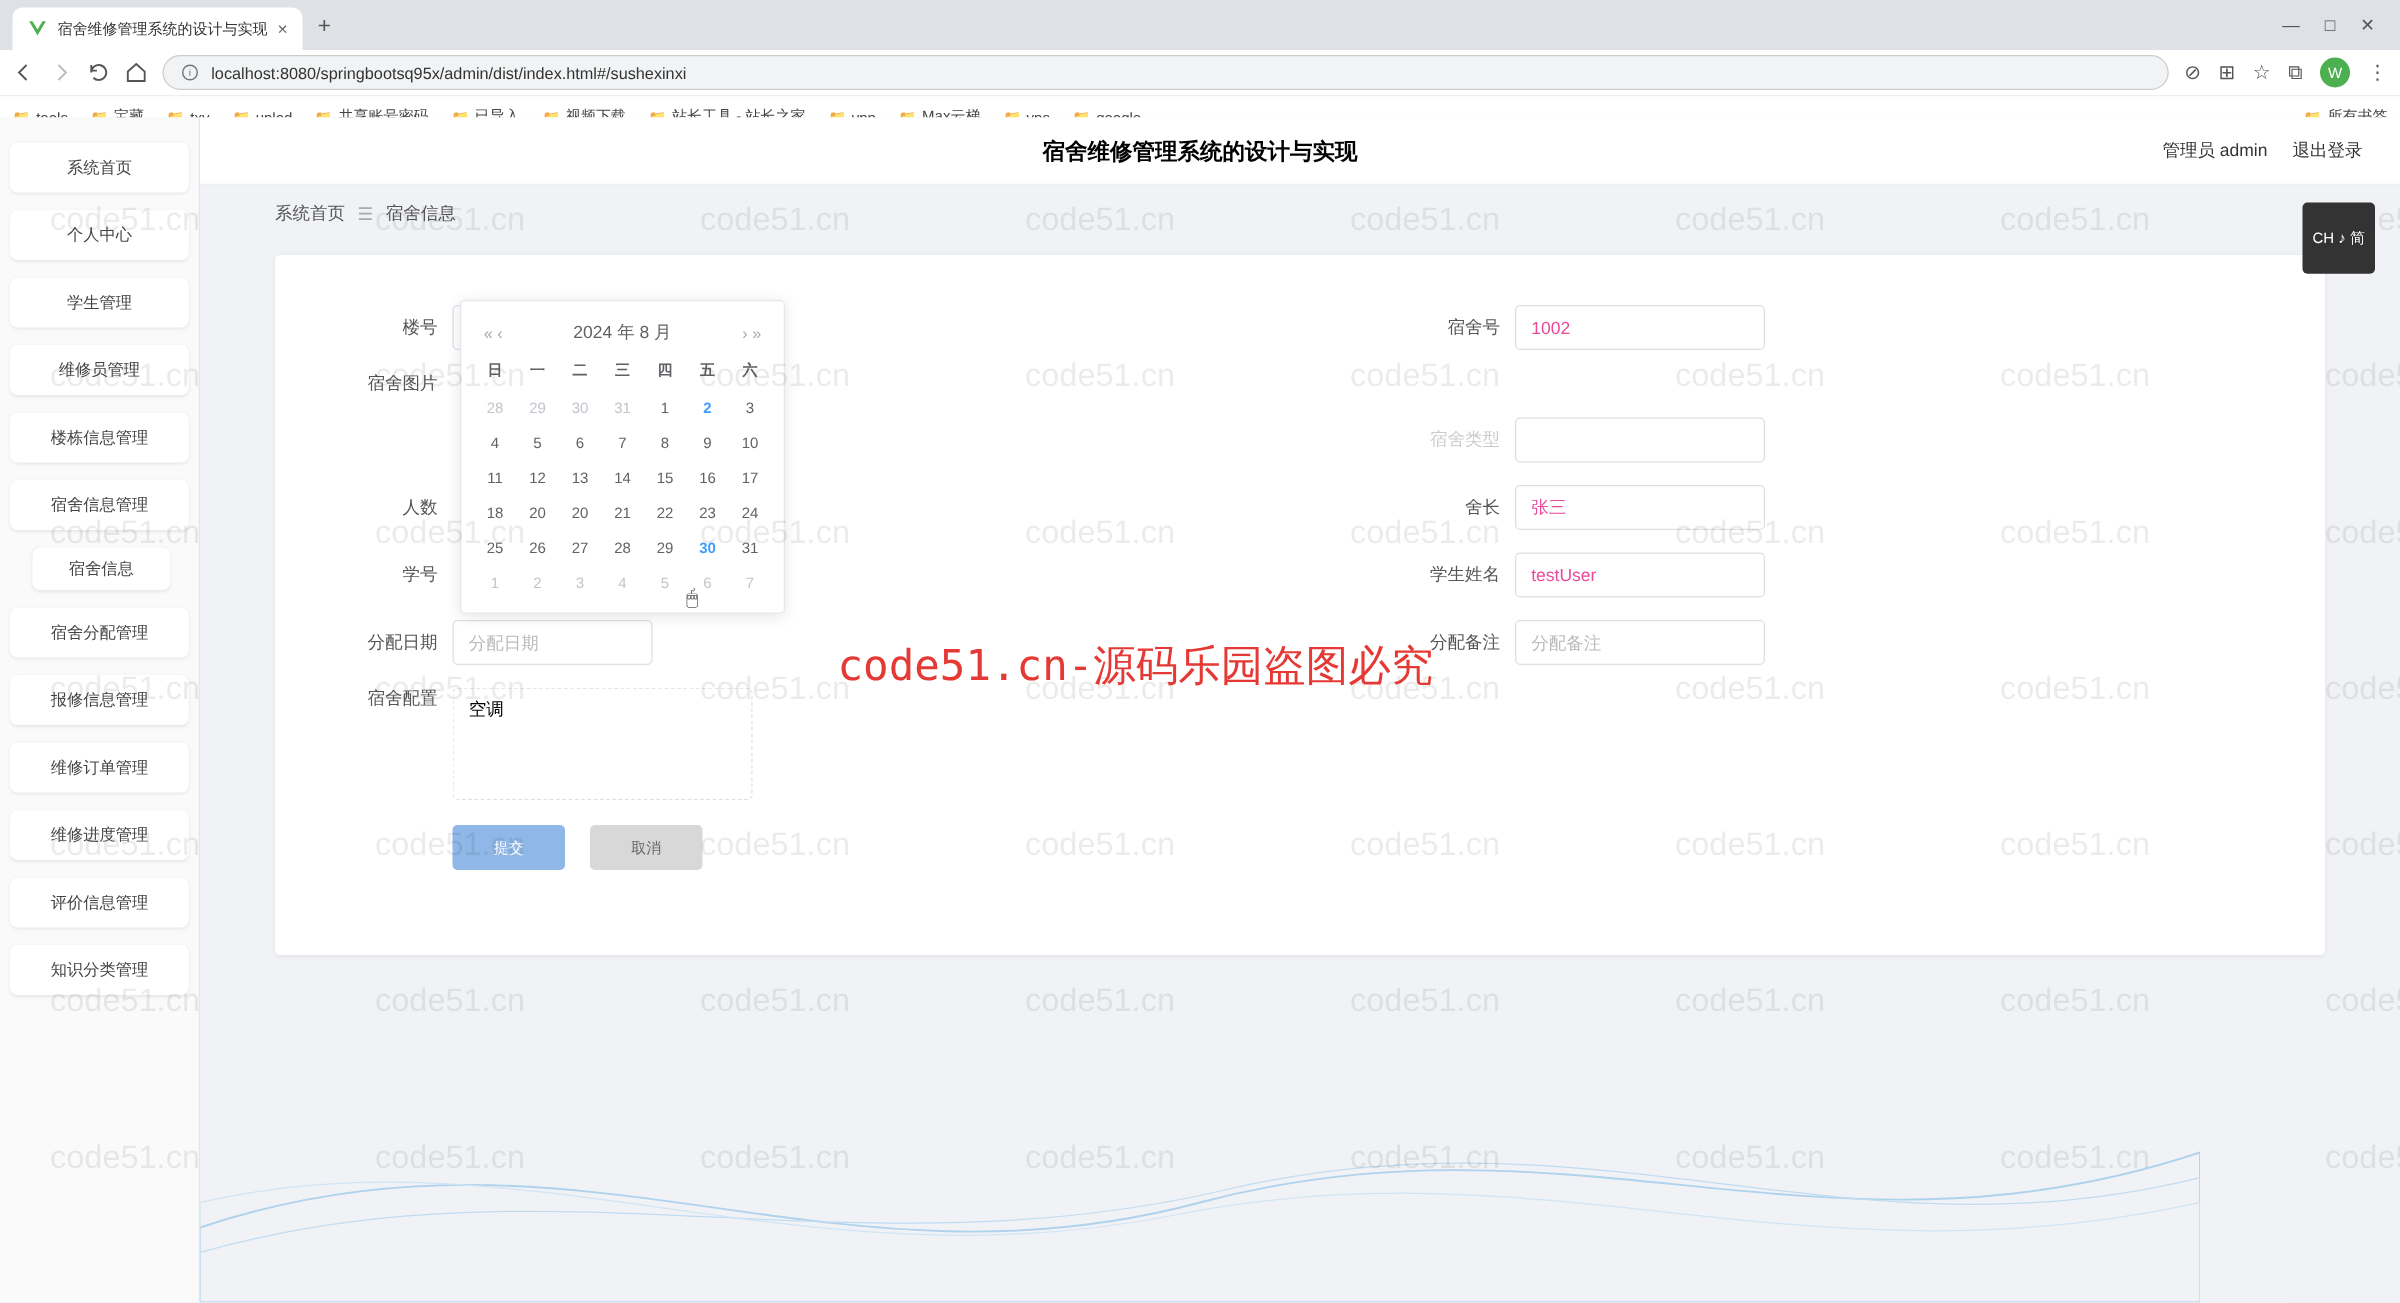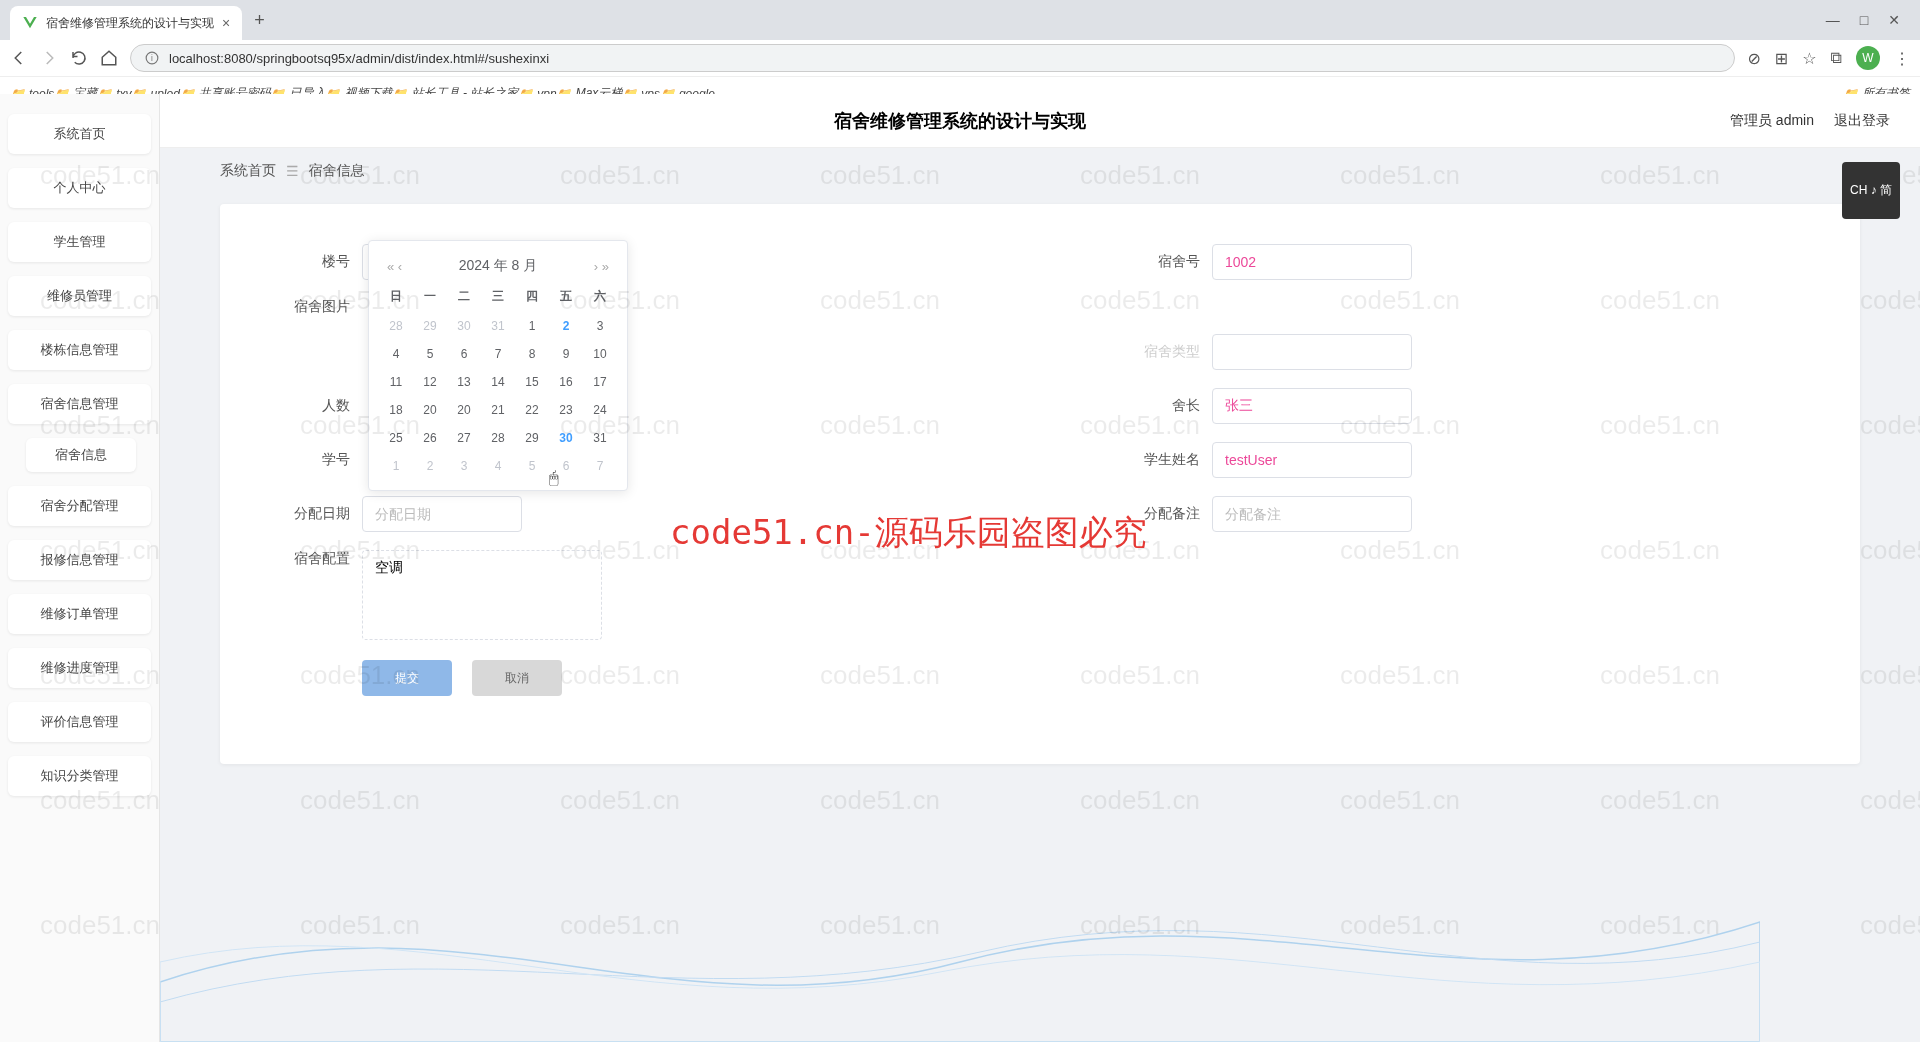--- a/index.html
+++ b/index.html
@@ -12,21 +12,21 @@
 .tab-favicon { width: 16px; height: 16px; color: #4caf50; }
 .tab-title { font-size: 12px; color: #333; white-space: nowrap; overflow: hidden; }
 .tab-close { font-size: 14px; color: #666; cursor: pointer; }
 .new-tab { margin-left: 12px; font-size: 18px; color: #555; }
 .window-controls { margin-left: auto; display: flex; gap: 20px; padding-right: 10px; color: #555; font-size: 14px;}
 .addr-bar { height: 36px; display: flex; align-items: center; padding: 0 10px; gap: 12px; background: #fff;}
 .nav-icon { width: 18px; height: 18px; color: #555; cursor: pointer; }
 .url-box { flex: 1; display: flex; align-items: center; background: #f1f3f4; border-radius: 20px; height: 28px; padding: 0 14px; gap: 10px; font-size: 13px; color: #333; border:1px solid #ccc;}
 .addr-right { display:flex; gap:14px; align-items:center; color:#555;}
 .avatar-circle { width:24px;height:24px;border-radius:50%;background:#4caf50;display:flex;align-items:center;justify-content:center;color:#fff;font-size:12px;}
-.bookmark-bar { height: 34px; display: flex; align-items: center; padding: 0 10px; font-size: 12px; color: #444; background:#fff; border-top:1px solid #eee;font-style:italic;}
+.bookmark-bar { height: 34px; display: flex; align-items: center; padding: 0 10px; gap: 18px; font-size: 12px; color: #444; background:#fff; border-top:1px solid #eee;}
 .bm-item { display: flex; align-items: center; gap: 4px; cursor: pointer; }
 .bm-folder::before { content: "📁"; font-size: 12px; }
 .bm-right { margin-left: auto; }
 
 
 .app { position: absolute; top: 94px; left: 0; right: 0; bottom: 0; display: flex; background: #f0f2f5; }
 .sidebar { width: 160px; background: #fafafa; padding: 20px 8px; display: flex; flex-direction: column; gap: 14px; border-right: 1px solid #e5e5e5;}
 .side-item { height: 40px; display: flex; align-items: center; justify-content: center; font-size: 13px; color: #444; background: #fff; border-radius: 6px; box-shadow: 0 1px 3px rgba(0,0,0,0.08); cursor: pointer; }
 .side-item.child { width: 110px; align-self: flex-start; margin-left: 18px; height:34px;}
 .main { flex: 1; display: flex; flex-direction: column; }

